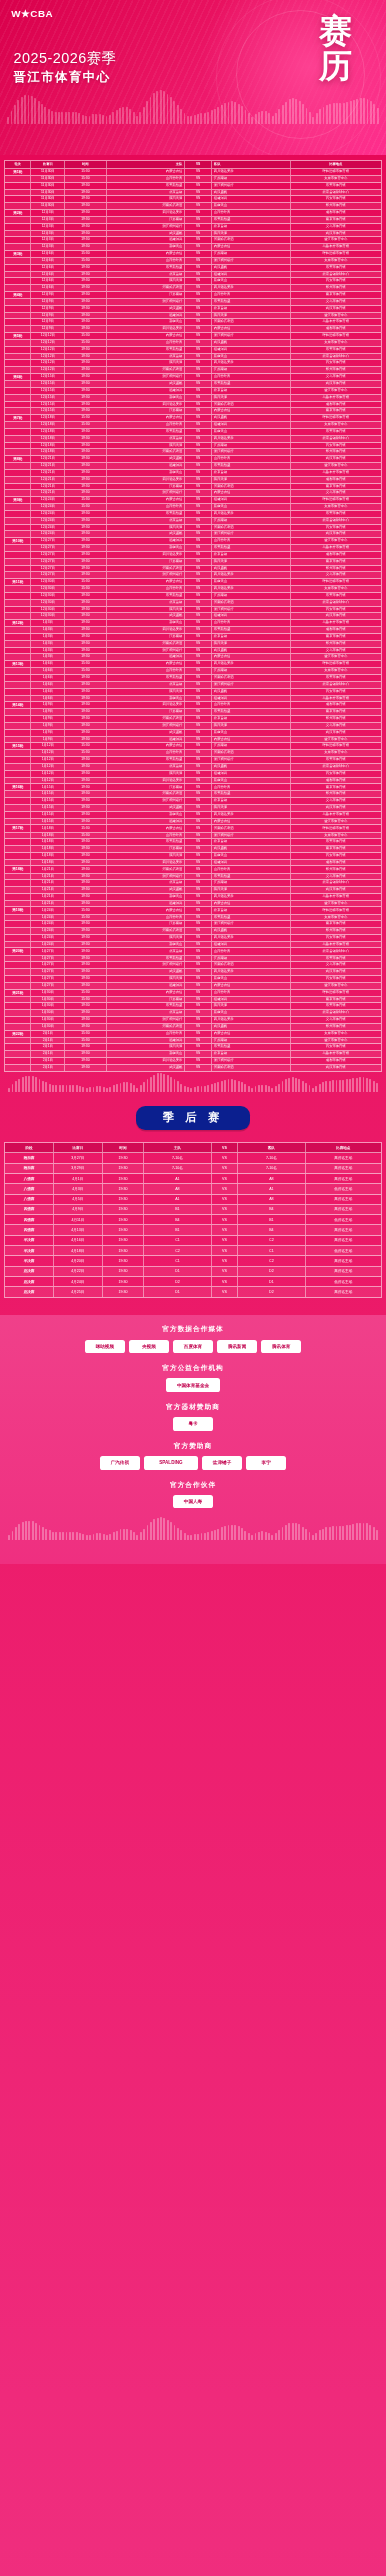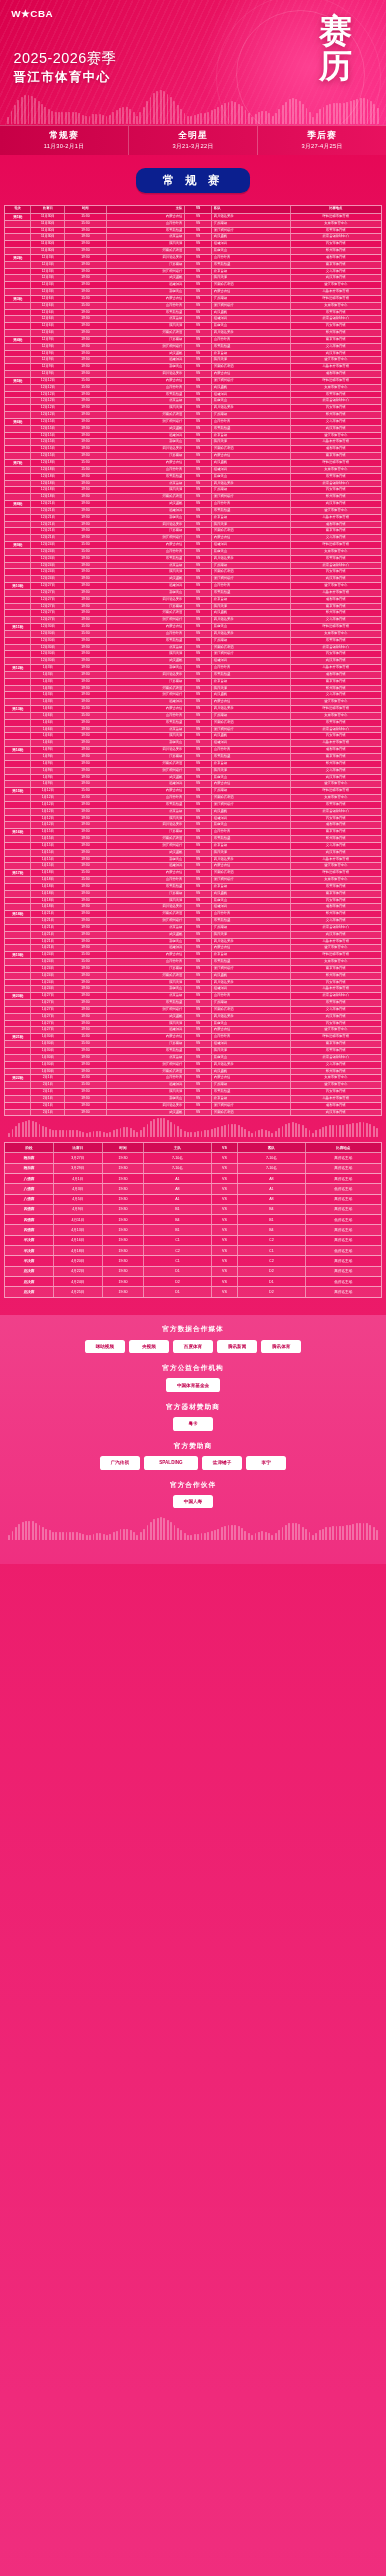--- a/index.html
+++ b/index.html
@@ -328,39 +328,22 @@
         <i style="height: 24px;"></i>
         <i style="height: 25px;"></i>
         <i style="height: 26px;"></i>
         <i style="height: 26px;"></i>
         <i style="height: 25px;"></i>
         <i style="height: 23px;"></i>
         <i style="height: 20px;"></i>
         <i style="height: 15.7px;"></i>
       </div>
 
-    <div class="phases">
-      <div class="phase">
-        <div class="pname">常规赛</div>
-        <div class="pdate">11月30-2月1日</div>
-      </div>
-      <div class="phase">
-        <div class="pname">全明星</div>
-        <div class="pdate">3月21-3月22日</div>
-      </div>
-      <div class="phase">
-        <div class="pname">季后赛</div>
-        <div class="pdate">3月27-4月25日</div>
-      </div>
-    </div>
   </div>
 
-  <div class="section-title-wrap">
-    <div class="section-title">常 规 赛</div>
-  </div>
 
   <div class="table" id="regular-table">
       <div class="trow head">
         <div class="tcell c0">轮次</div>
         <div class="tcell c1">比赛日</div>
         <div class="tcell c2">时间</div>
         <div class="tcell c3">主队</div>
         <div class="tcell c4">VS</div>
         <div class="tcell c5">客队</div>
         <div class="tcell c6">比赛地点</div>
@@ -1660,20 +1643,23 @@
       <i style="height: 13.2px;"></i>
       <i style="height: 14px;"></i>
       <i style="height: 14.4px;"></i>
       <i style="height: 14.8px;"></i>
       <i style="height: 14.7px;"></i>
       <i style="height: 14px;"></i>
       <i style="height: 13px;"></i>
       <i style="height: 11.3px;"></i>
       <i style="height: 9px;"></i>
     </div>
+  <div class="section-title-wrap">
+    <div class="section-title">季 后 赛</div>
+  </div>
 
   <div class="table playoff" id="playoff-table">
       <div class="trow head">
         <div class="tcell c0">阶段</div>
         <div class="tcell c1">比赛日</div>
         <div class="tcell c2">时间</div>
         <div class="tcell c3">主队</div>
         <div class="tcell c4">VS</div>
         <div class="tcell c5">客队</div>
         <div class="tcell c6">比赛地点</div>

